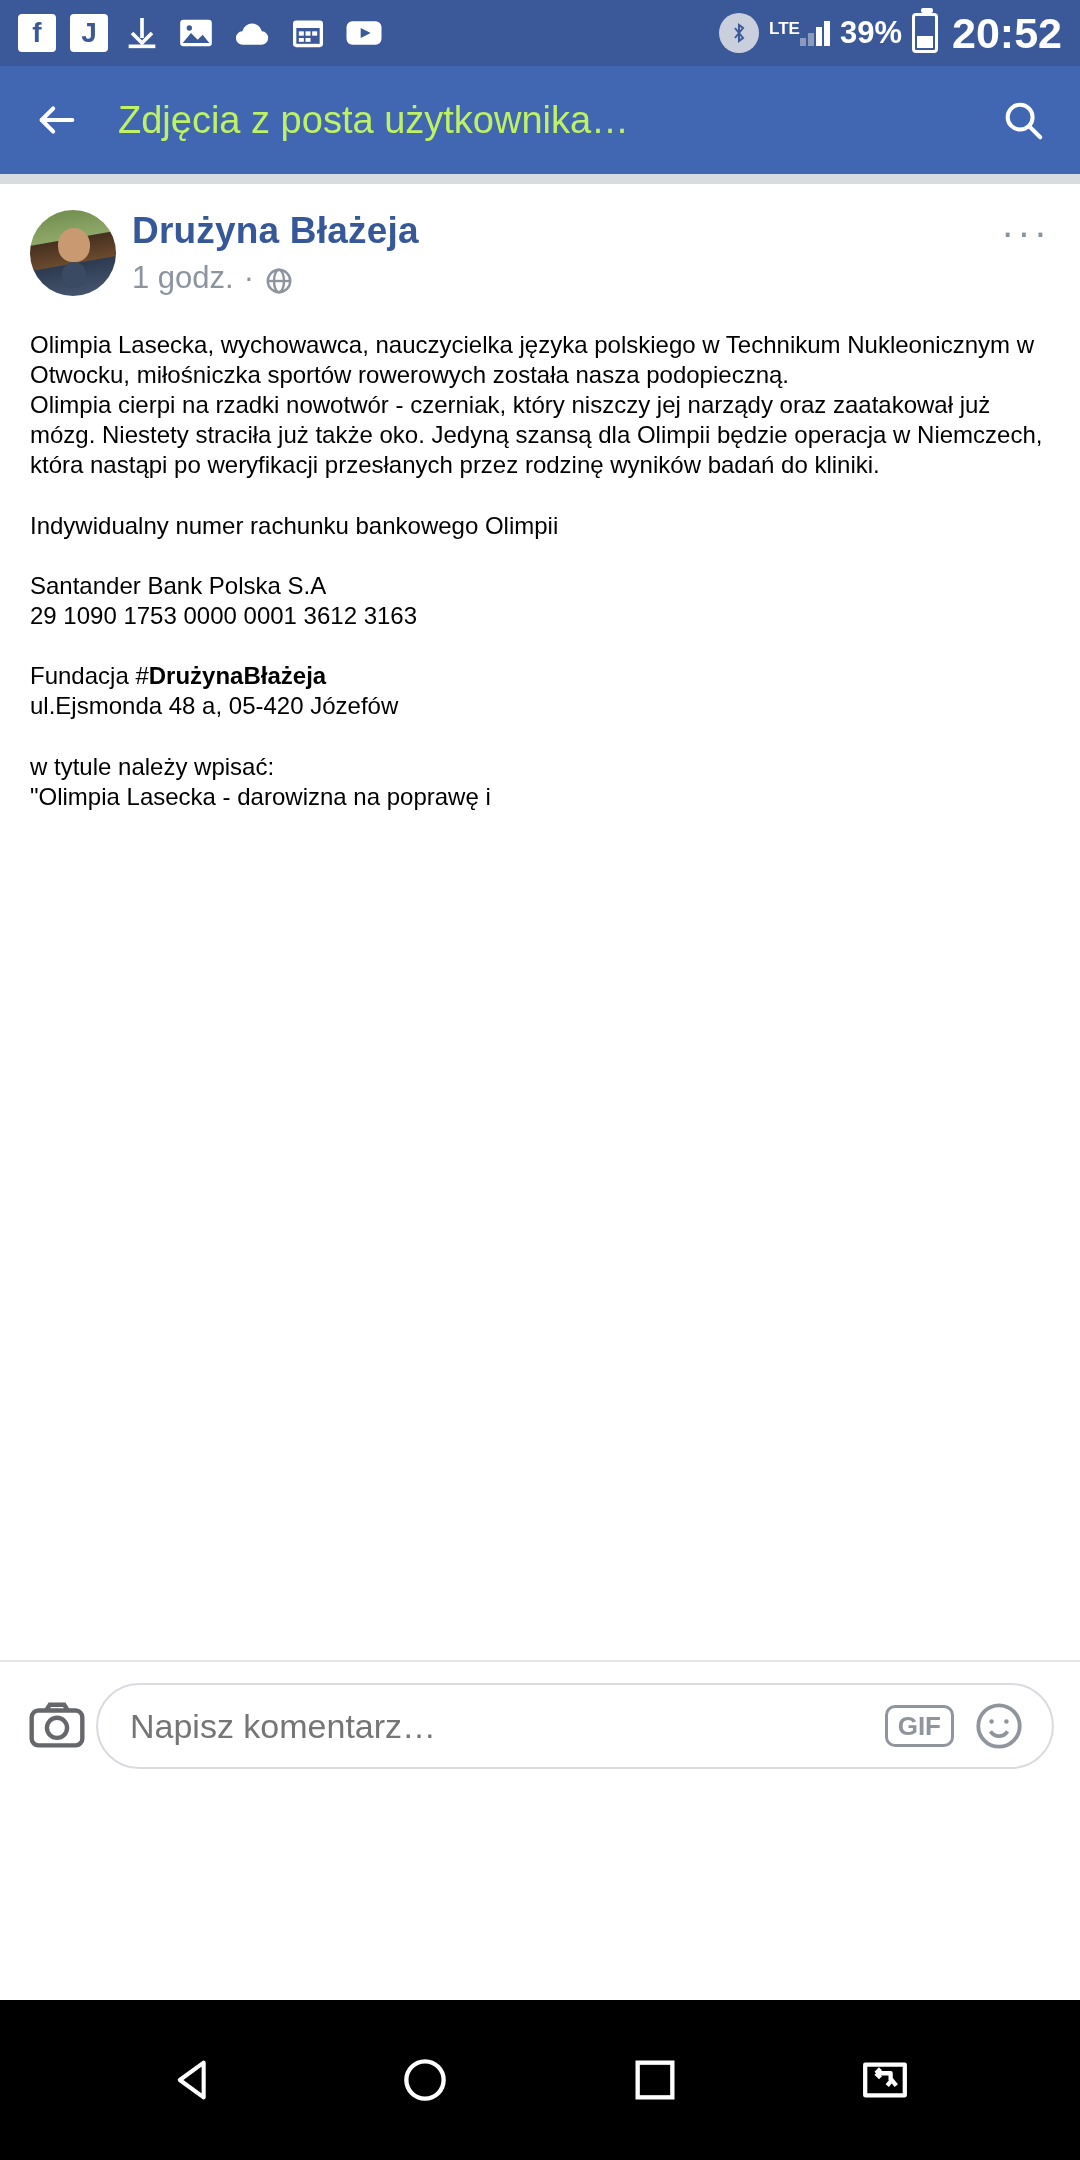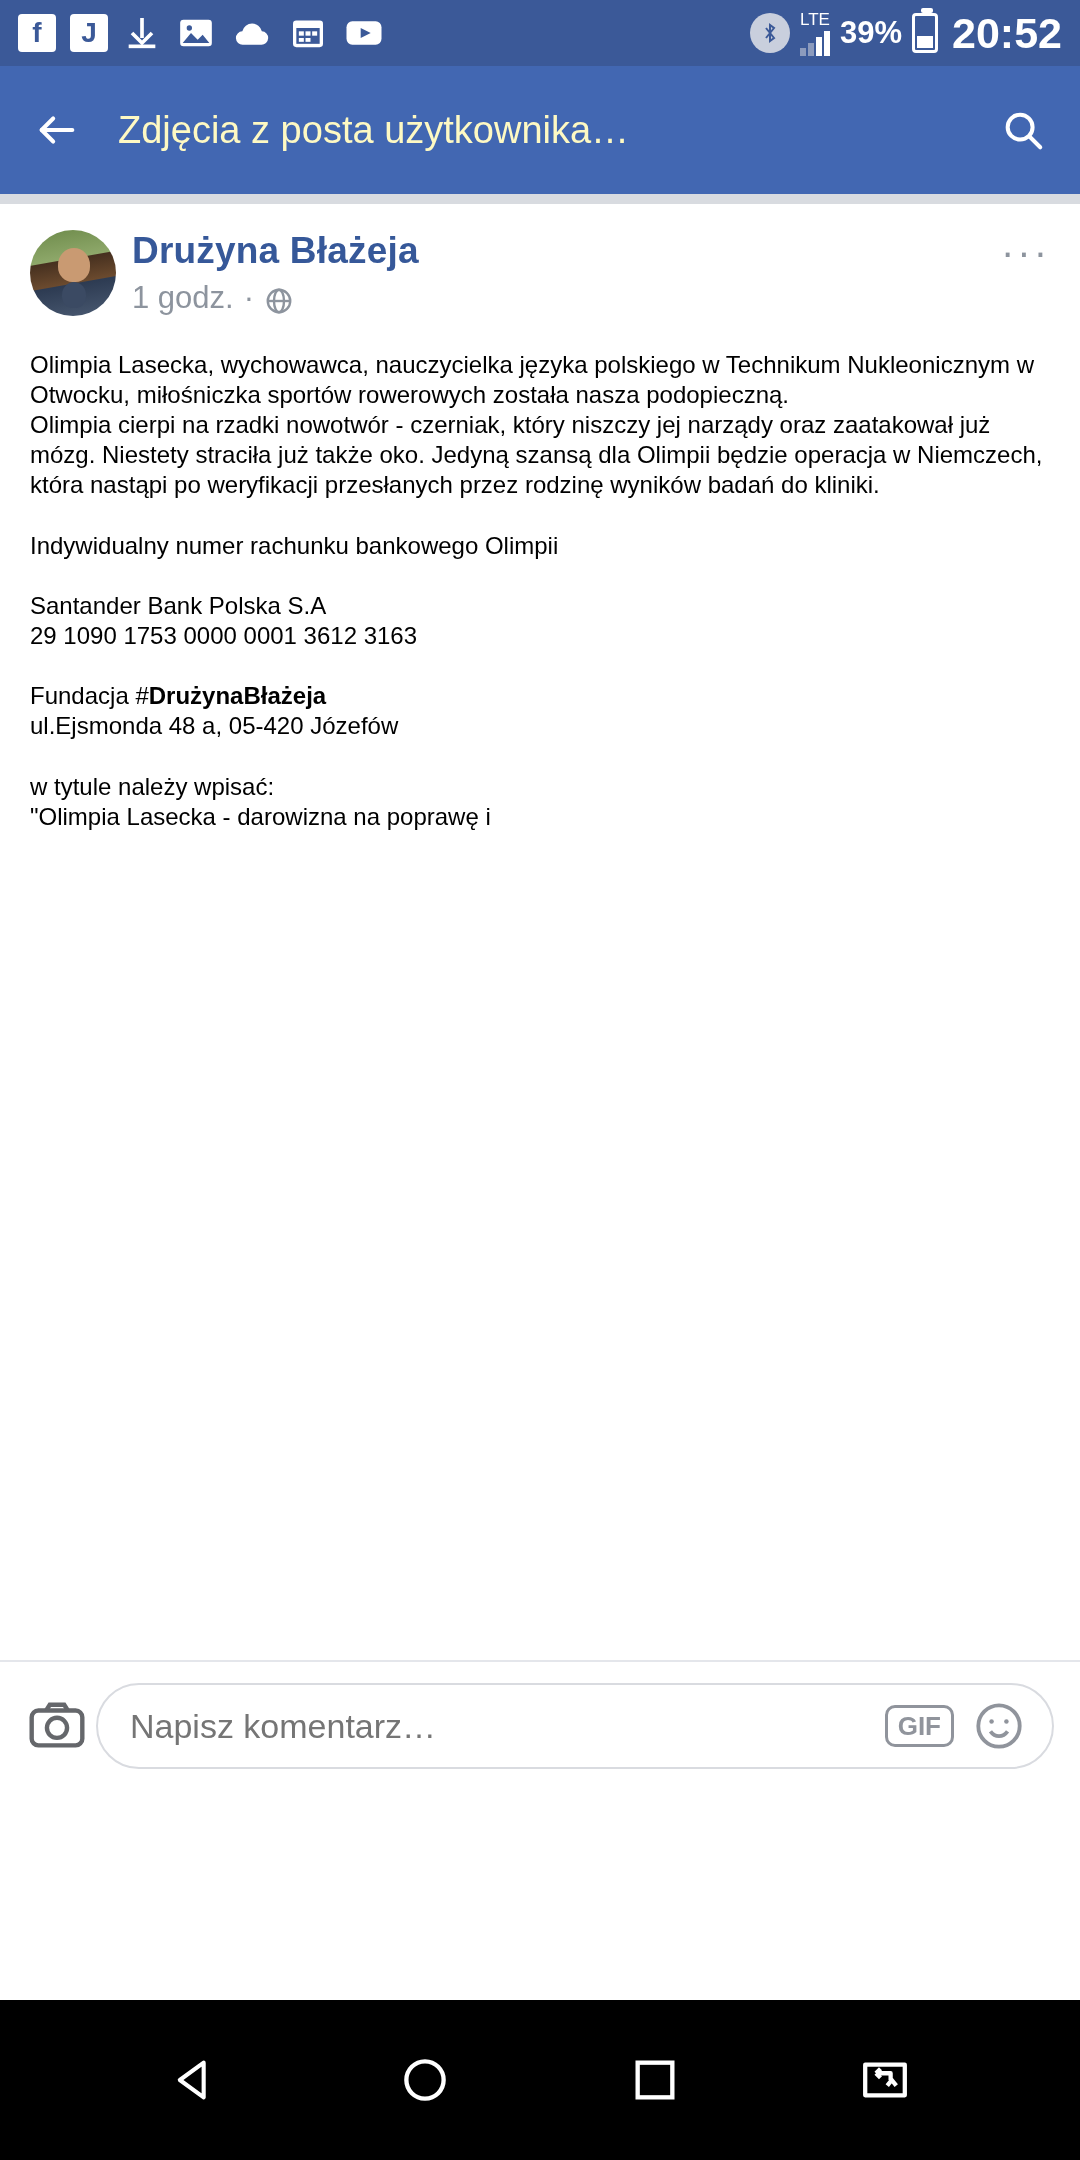--- a/index.html
+++ b/index.html
@@ -33,44 +33,44 @@
   }
   .battery-text { font-size: 31px; font-weight: bold; letter-spacing: 0; }
   .clock-text { font-size: 43px; font-weight: bold; margin-left: 4px; }
   .bt-circle {
     width: 40px; height: 40px; border-radius: 50%;
     background: #c9cfdd; color: #3b5998;
     display: flex; align-items: center; justify-content: center;
     font-size: 26px;
   }
   .lte-label { font-size: 17px; line-height: 1; margin-bottom: 2px; }
-  .lte-wrap { display: flex; flex-direction: column; align-items: flex-start; }
+  .lte-wrap { display: flex; flex-direction: row; align-items: flex-start; font-weight: bold; }
   .sig-bars { display: flex; align-items: flex-end; gap: 2px; height: 26px; }
   .sig-bars i { width: 6px; background: #ffffff; display: block; }
   .sig-bars i:nth-child(1){height:8px;background:#8c9bbd}
   .sig-bars i:nth-child(2){height:13px;background:#8c9bbd}
   .sig-bars i:nth-child(3){height:19px;background:#ffffff}
   .sig-bars i:nth-child(4){height:25px;background:#ffffff}
   .batt {
     width: 26px; height: 40px; border: 3px solid #fff; border-radius: 4px;
     position: relative; display: flex; align-items: flex-end; padding: 2px;
   }
   .batt::before {
     content:""; position:absolute; top:-8px; left:6px; width:12px; height:5px; background:#fff; border-radius:2px;
   }
   .batt i { display:block; width:100%; height:39%; background:#fff; }
 
   
   .app-bar {
-    height: 128px;
+    height: 108px;
     background: #4267b2;
     display: flex;
     align-items: center;
     padding: 0 34px;
-    color: #fef9c3;
+    color: #bef264;
   }
   .app-bar .title {
     font-size: 38px;
     margin-left: 38px;
     flex: 1;
     white-space: nowrap;
     overflow: hidden;
     text-overflow: ellipsis;
     font-weight: 400;
   }

